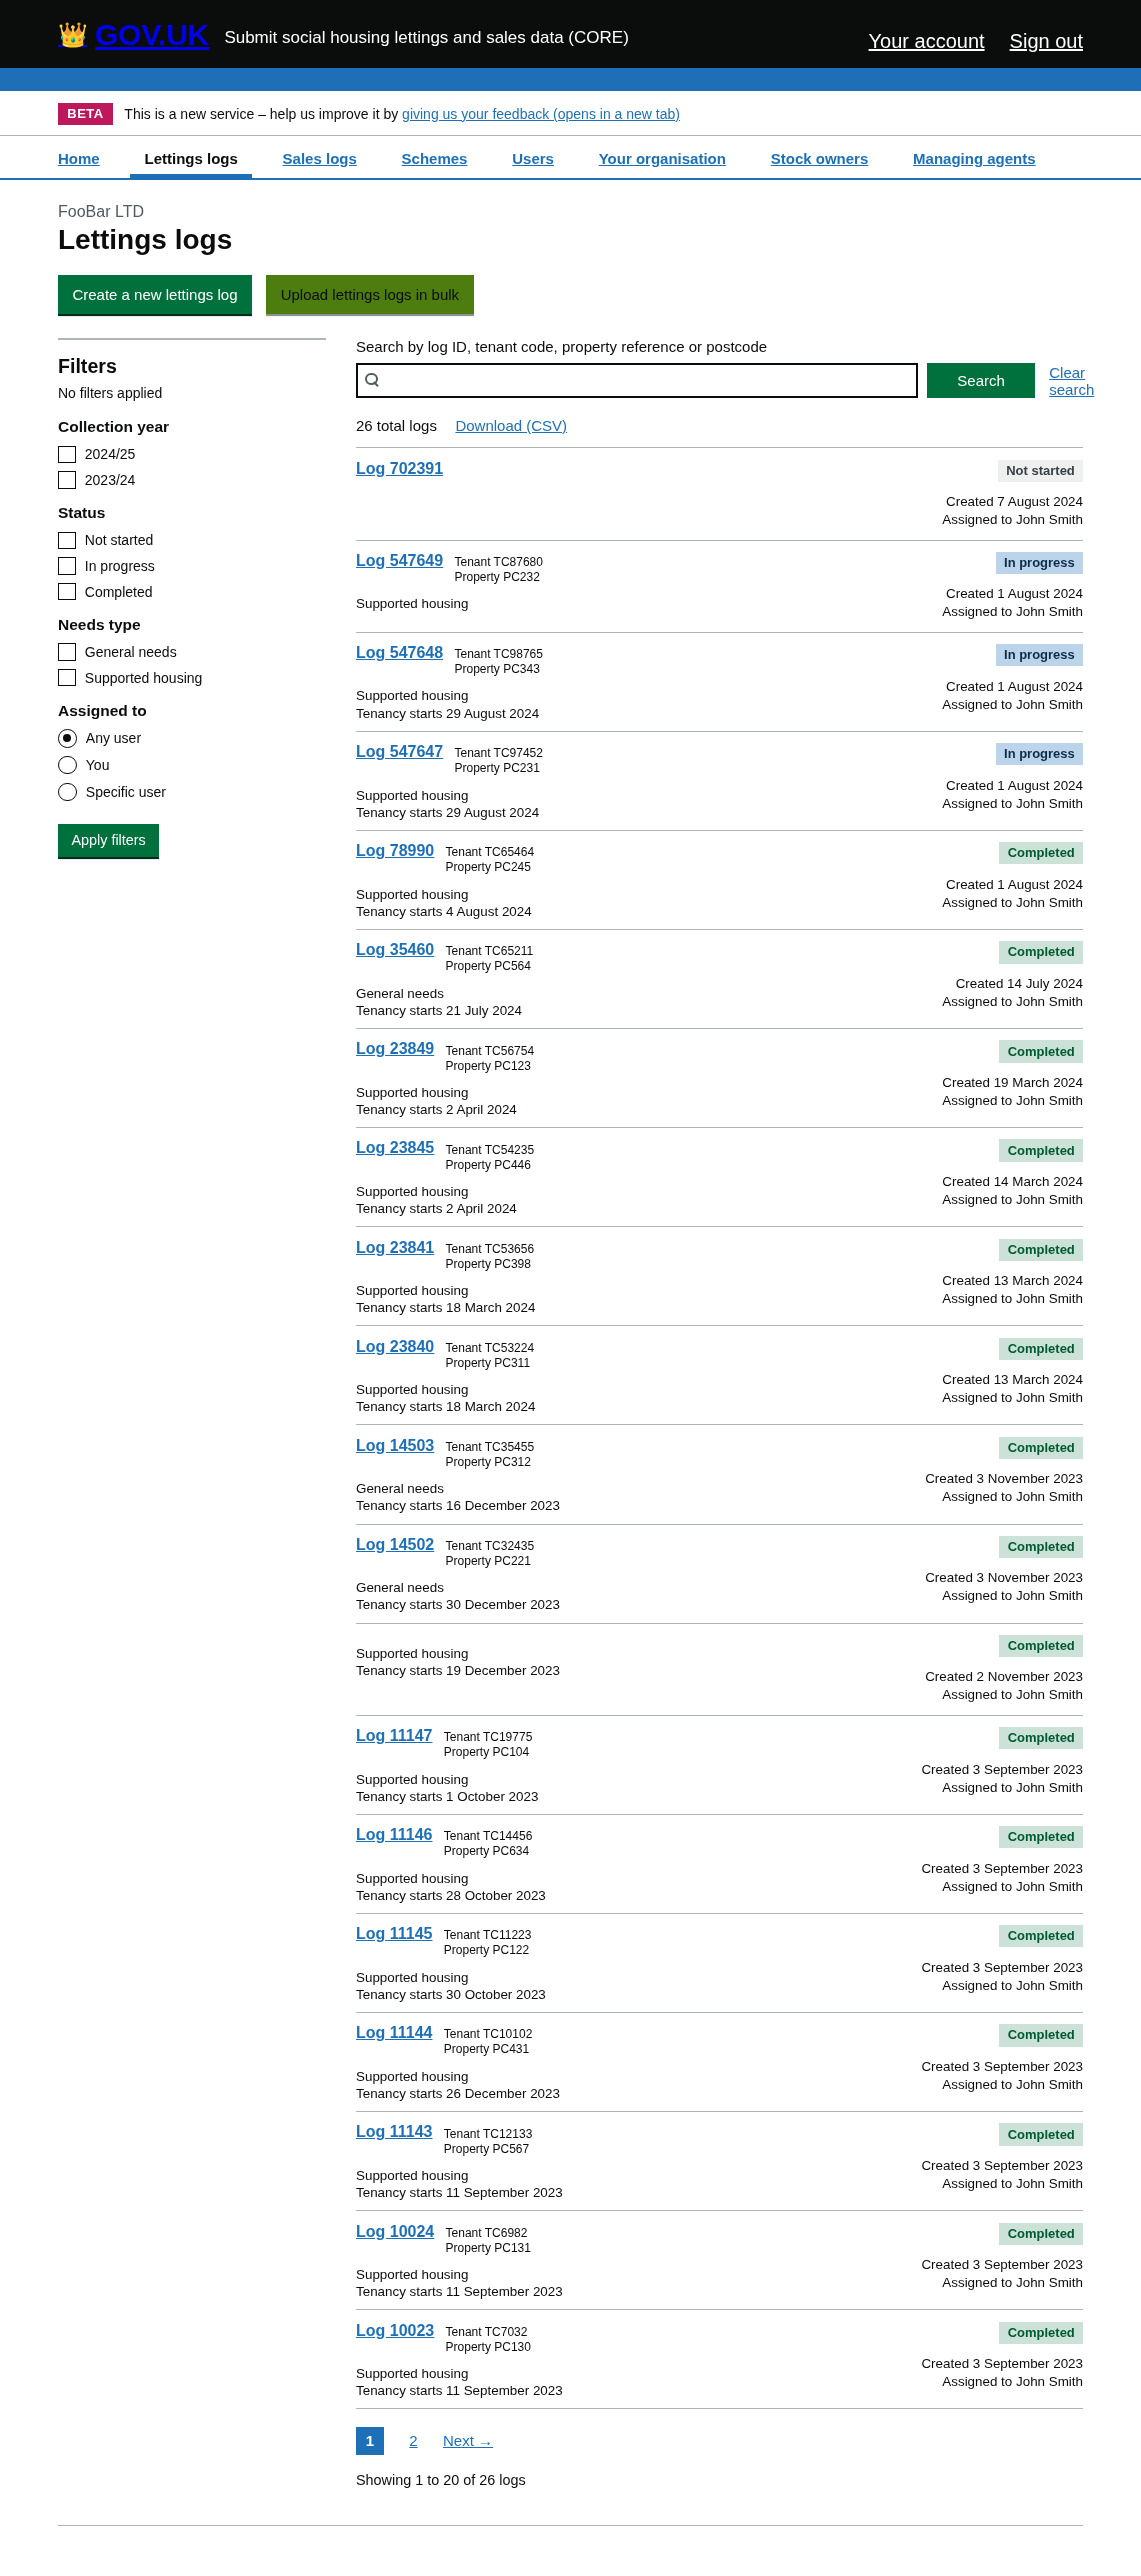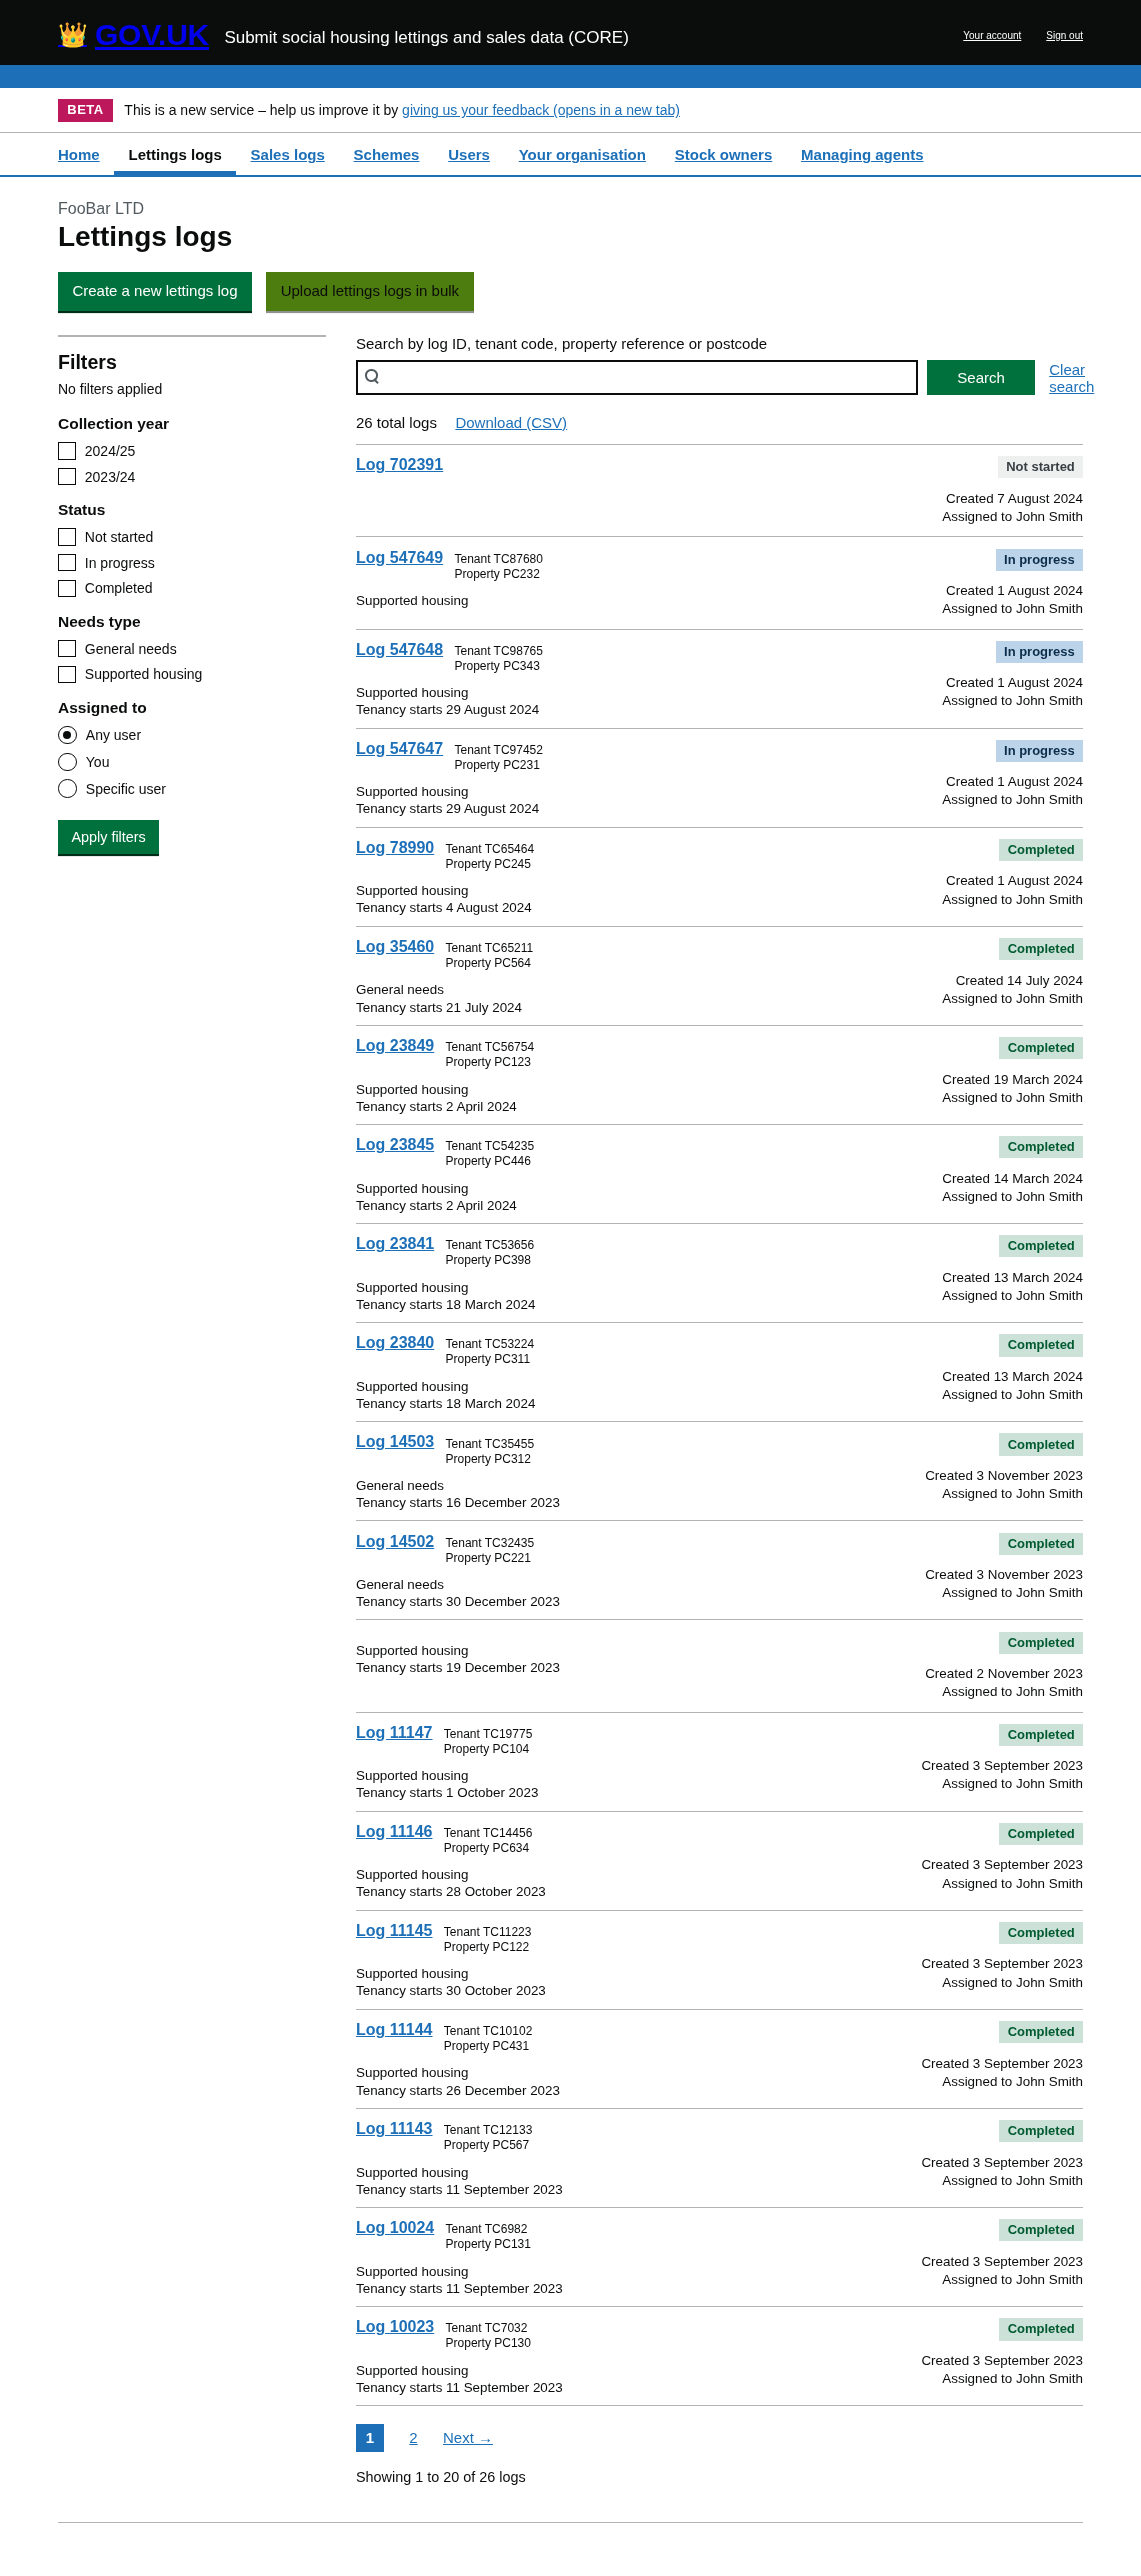--- a/index.html
+++ b/index.html
@@ -62,21 +62,21 @@
     margin-top: 8.8px;
     color: #ffffff;
     text-decoration: none;
     font-weight: normal;
   }
   .header-links {
     margin-left: auto;
     display: flex;
     gap: 25px;
     margin-top: 10.3px;
-    font-size: 10px;
+    font-size: 20px;
   }
   .header-links a {
     color: #ffffff;
     text-decoration: underline;
   }
   
   .phase-banner {
     border-bottom: 1px solid #b1b4b6;
     padding: 11.3px 0 10.3px 0;
     background: #ffffff;
@@ -98,21 +98,21 @@
     display: inline-block;
   }
   .phase-text a { color: #1d70b8; }
   
   .primary-nav {
     border-bottom: 2.1px solid #1d70b8;
     background: #ffffff;
   }
   .nav-list {
     display: flex;
-    gap: 0;
+    gap: 16px;
     font-size: 15px;
     font-weight: bold;
   }
   .nav-item {
     padding: 13.4px 14.4px 11.3px 14.4px;
     color: #1d70b8;
     text-decoration: underline;
     white-space: nowrap;
     display: inline-block;
     border-bottom: 0;

